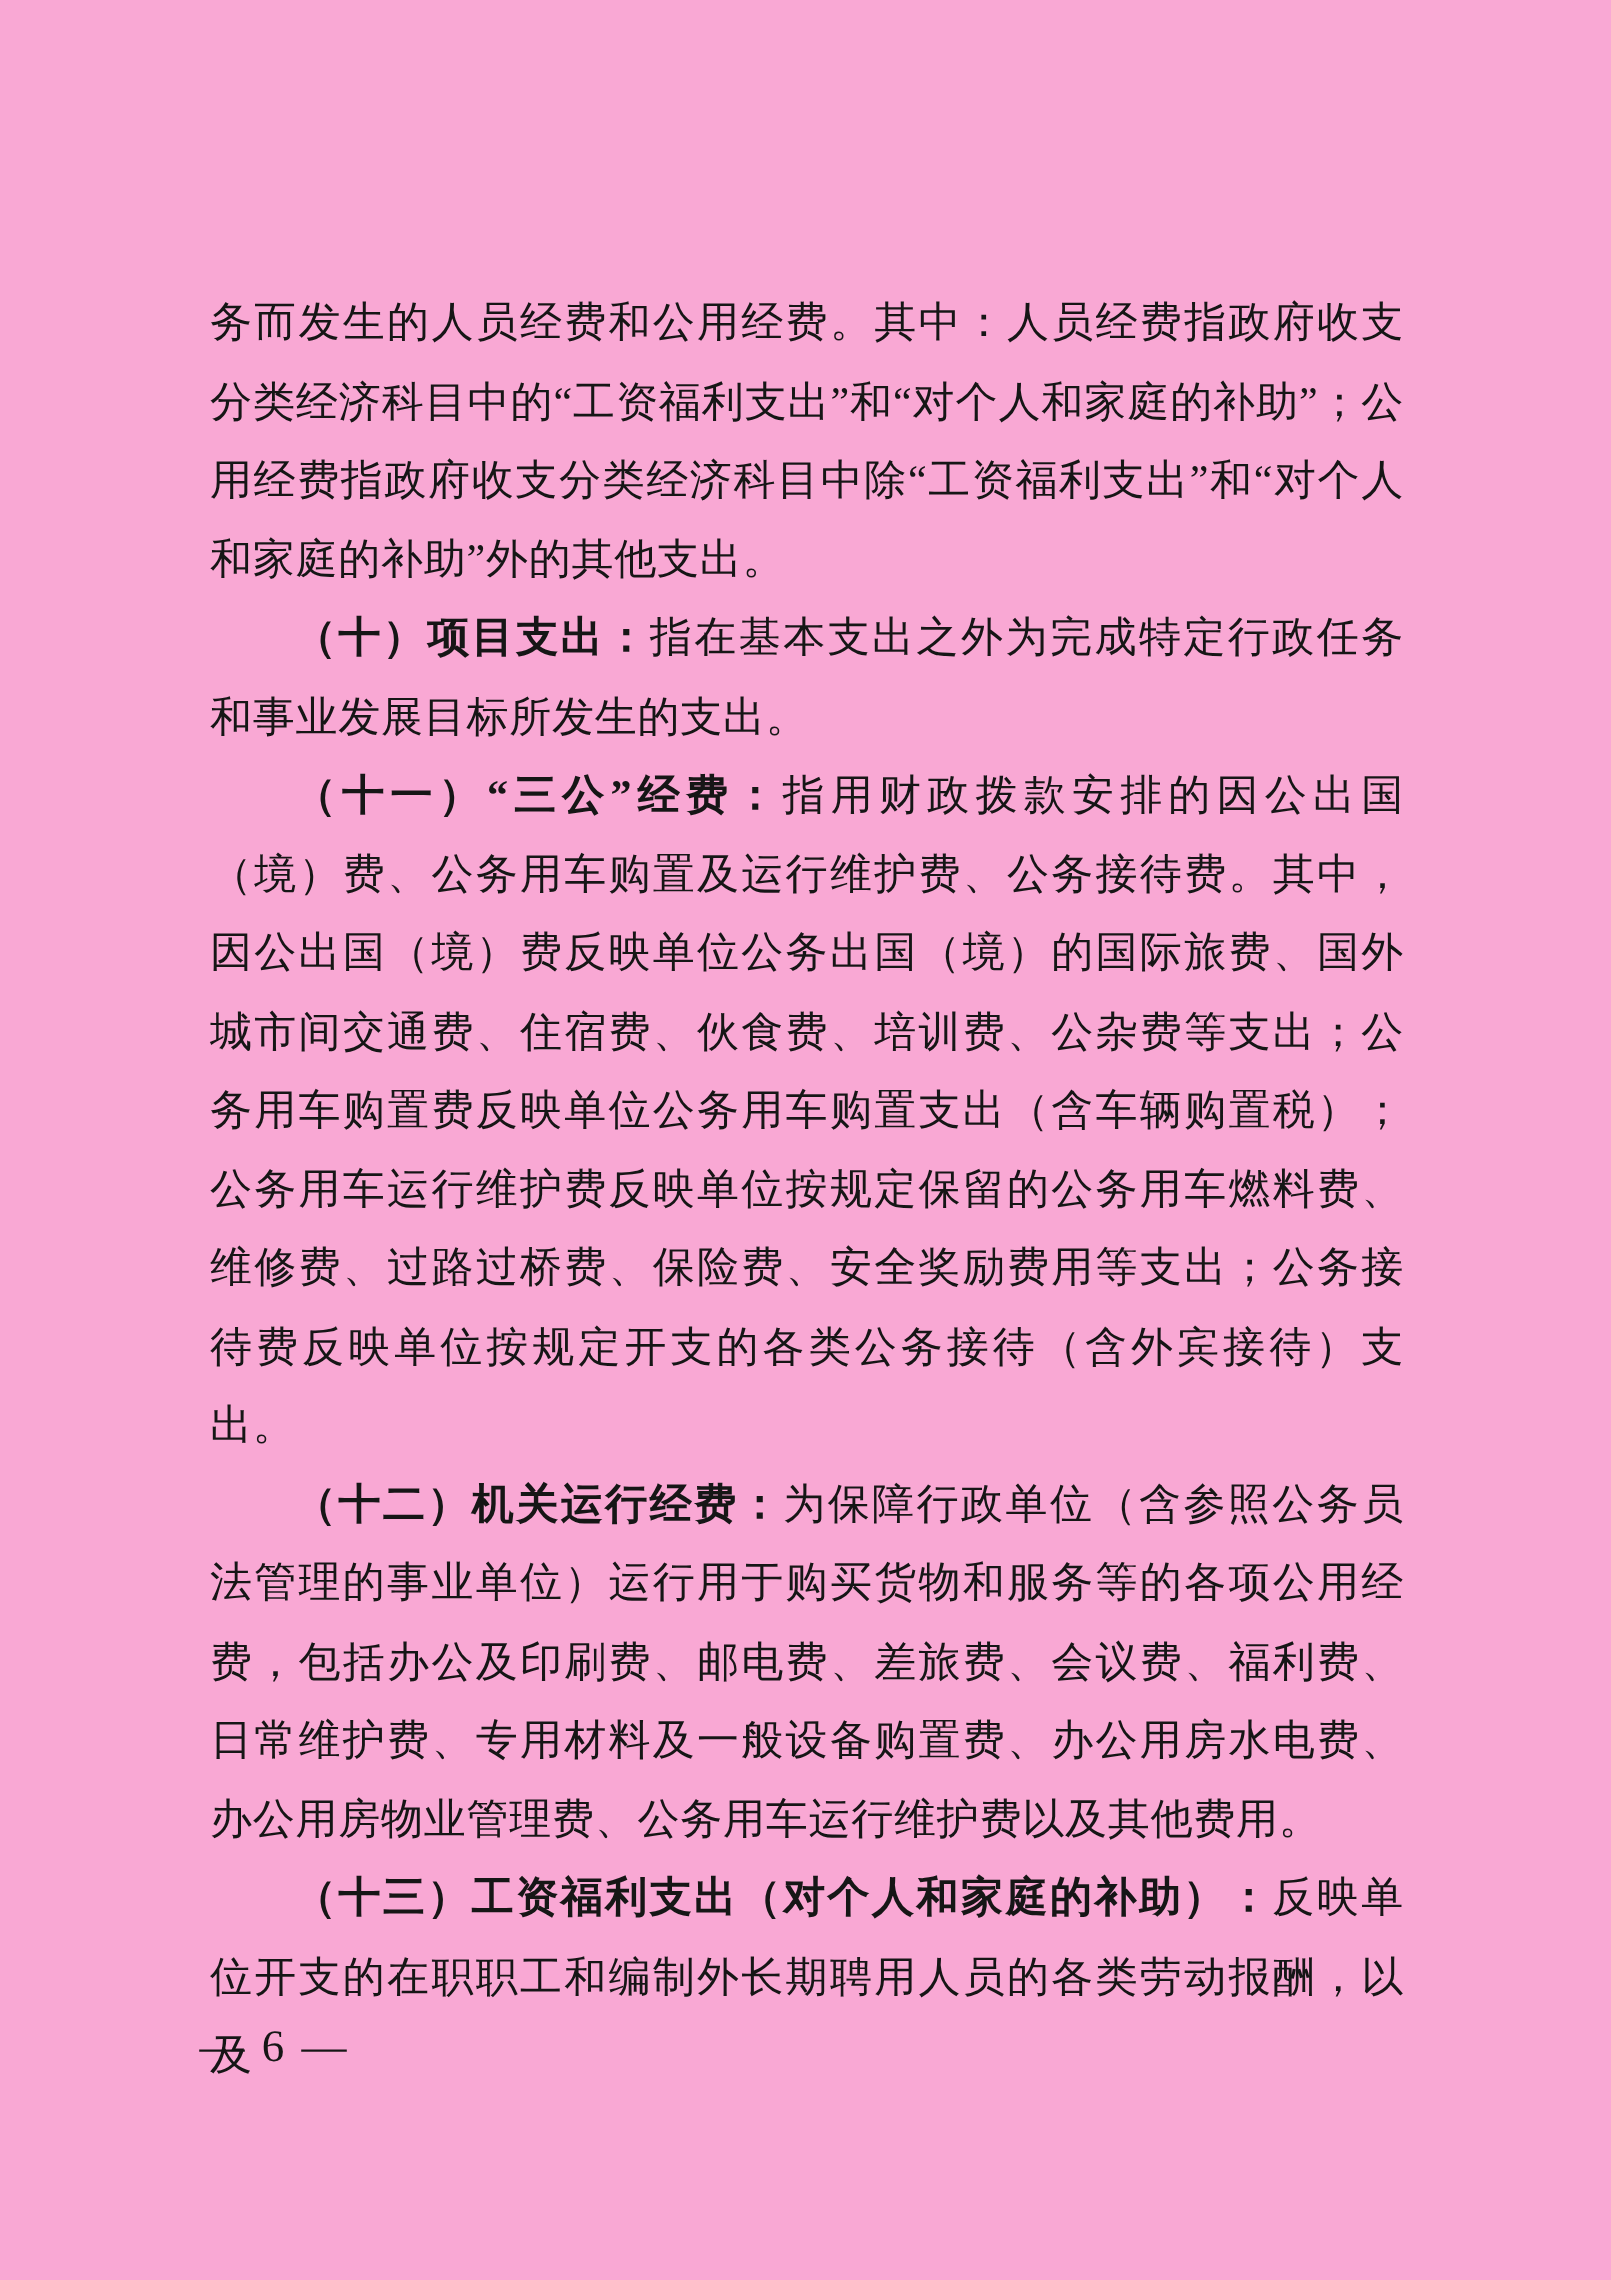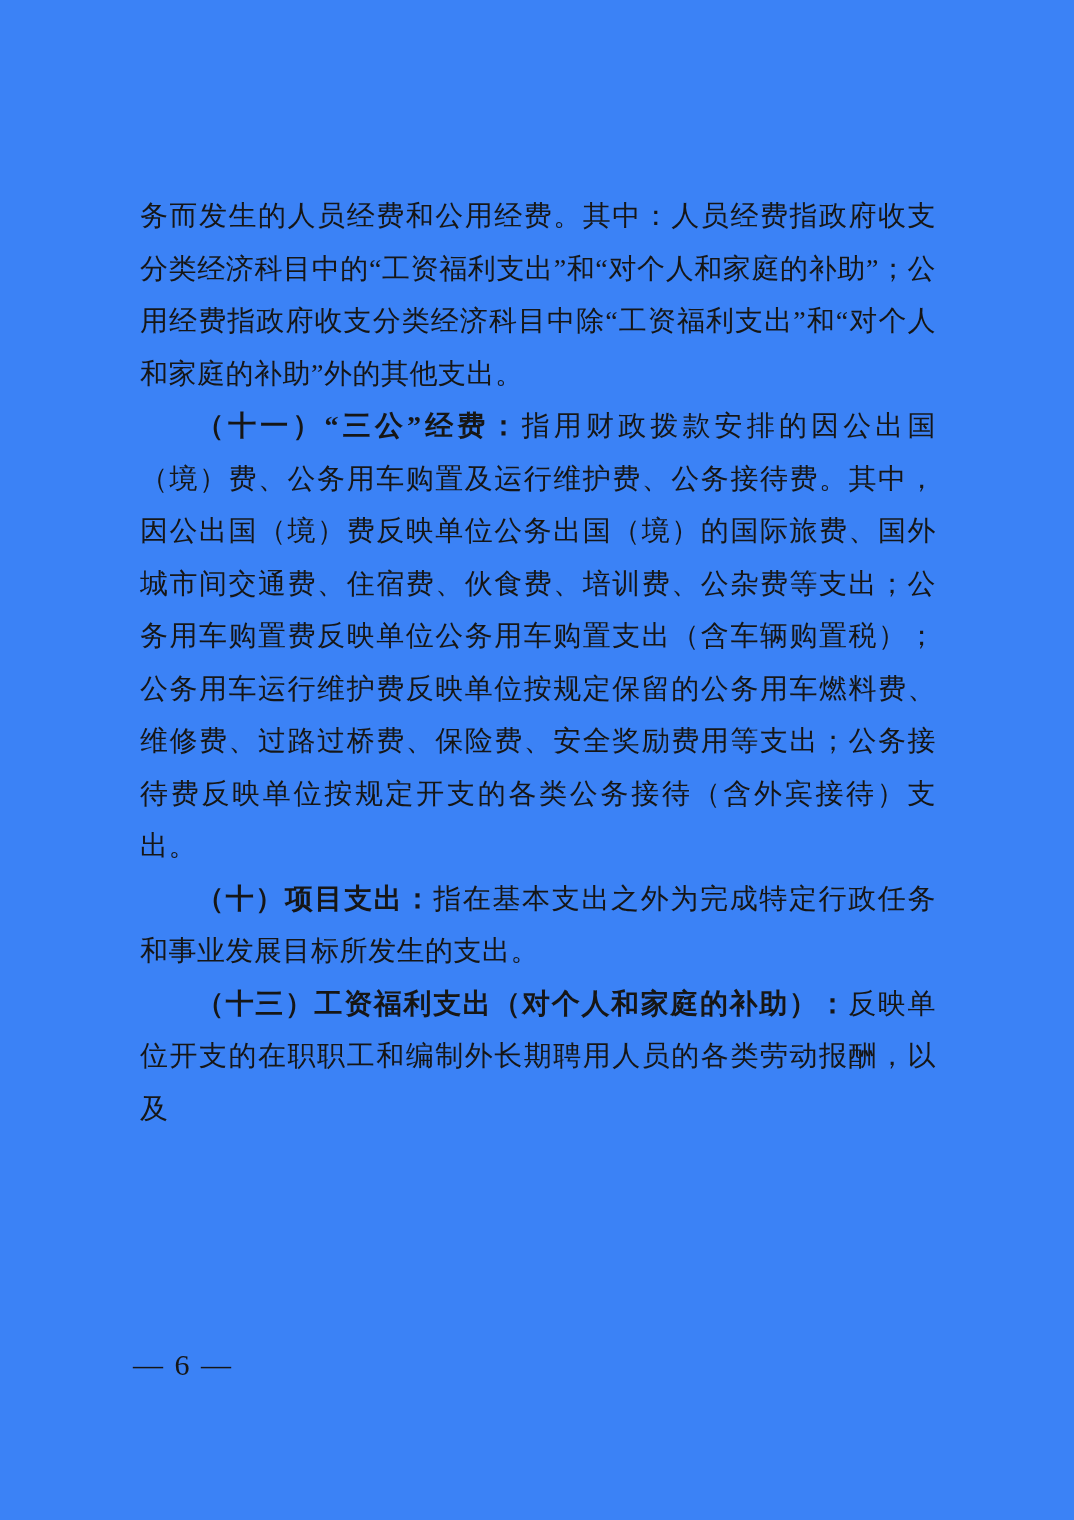--- a/index.html
+++ b/index.html
@@ -4,21 +4,21 @@
 <style>
   html, body {
     margin: 0;
     padding: 0;
     background: #ffffff;
   }
   .page {
     position: relative;
     width: 1074px;
     height: 1520px;
-    background: #3b82f6;
+    background: #f9a8d4;
     overflow: hidden;
     font-family: "Liberation Serif", "DejaVu Serif", serif;
     color: #161616;
   }
   .text-block {
     position: absolute;
     left: 140px;
     top: 190px;
     width: 796px;
     font-size: 28px;
@@ -48,24 +48,25 @@
 </style>
 </head>
 <body>
 
 <div class="page">
 
   <main class="text-block">
 
     <p class="para"><span>务而发生的人员经费和公用经费。其中：人员经费指政府收支分类经济科目中的“工资福利支出”和“对个人和家庭的补助”；公用经费指政府收支分类经济科目中除“工资福利支出”和“对个人和家庭的补助”外的其他支出。</span></p>
 
+    <p class="para indent"><span class="lead">（十）项目支出：</span><span>指在基本支出之外为完成特定行政任务和事业发展目标所发生的支出。</span></p>
+
     <p class="para indent"><span class="lead">（十一）“三公”经费：</span><span>指用财政拨款安排的因公出国（境）费、公务用车购置及运行维护费、公务接待费。其中，因公出国（境）费反映单位公务出国（境）的国际旅费、国外城市间交通费、住宿费、伙食费、培训费、公杂费等支出；公务用车购置费反映单位公务用车购置支出（含车辆购置税）；公务用车运行维护费反映单位按规定保留的公务用车燃料费、维修费、过路过桥费、保险费、安全奖励费用等支出；公务接待费反映单位按规定开支的各类公务接待（含外宾接待）支出。</span></p>
 
-    <p class="para indent"><span class="lead">（十）项目支出：</span><span>指在基本支出之外为完成特定行政任务和事业发展目标所发生的支出。</span></p>
-
+    <p class="para indent"><span class="lead">（十二）机关运行经费：</span><span>为保障行政单位（含参照公务员法管理的事业单位）运行用于购买货物和服务等的各项公用经费，包括办公及印刷费、邮电费、差旅费、会议费、福利费、日常维护费、专用材料及一般设备购置费、办公用房水电费、办公用房物业管理费、公务用车运行维护费以及其他费用。</span></p>
 
     <p class="para indent"><span class="lead">（十三）工资福利支出（对个人和家庭的补助）：</span><span>反映单位开支的在职职工和编制外长期聘用人员的各类劳动报酬，以及</span></p>
 
   </main>
 
   <footer class="page-footer"><span>— 6 —</span></footer>
 
 </div>
 
 </body></html>

